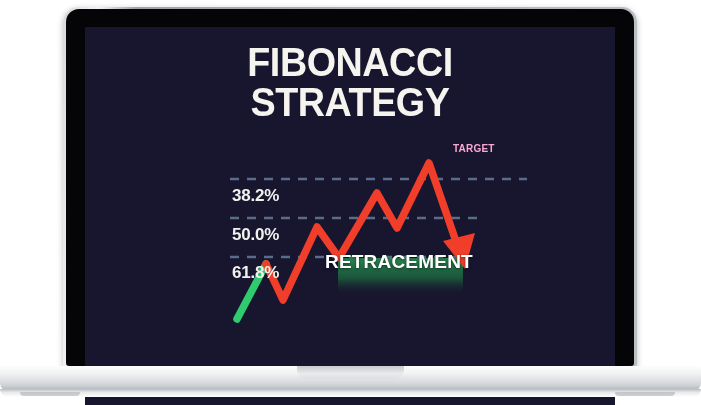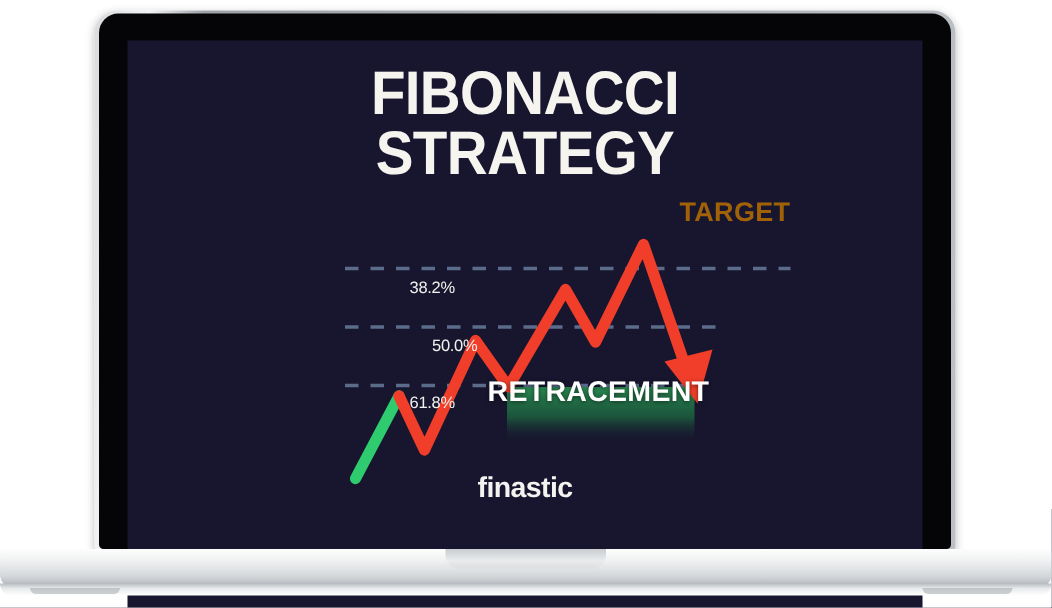--- a/index.html
+++ b/index.html
@@ -115,35 +115,34 @@
 
   #chart-area {
     position: absolute;
     left: 0; top: 0;
     width: 530px; height: 331px;
   }
 
   .axis-label {
     position: absolute;
     color: #f2f1ee;
-    font-size: 11px;
-    font-weight: 400;
+    font-size: 17px;
+    font-weight: 700;
     letter-spacing: -0.2px;
     white-space: nowrap;
-    margin-left: 41px;
   }
   #label-382 { left: 147px; top: 159px; }
-  #label-500 { left: 162px; top: 198px; }
+  #label-500 { left: 147px; top: 198px; }
   #label-618 { left: 147px; top: 236px; text-align: right; }
 
   #label-target {
     position: absolute;
-    left: 368px; top: 104px;
-    color: #a16207;
-    font-size: 18px;
+    left: 368px; top: 116px;
+    color: #f9a8d4;
+    font-size: 10px;
     font-weight: 700;
     letter-spacing: 0.2px;
     white-space: nowrap;
   }
   #label-retracement {
     position: absolute;
     left: 240px; top: 224px;
     color: #ffffff;
     font-size: 19px;
     font-weight: 700;
@@ -202,21 +201,20 @@
       </svg>
 
       <div class="axis-label" id="label-382">38.2%</div>
       <div class="axis-label" id="label-500">50.0%</div>
       <div class="axis-label" id="label-618">61.8%</div>
 
       <div id="label-target">TARGET</div>
       <div id="label-retracement">RETRACEMENT</div>
     </div>
 
-    <div id="brand-logo">finastic</div>
 
   </div>
 
   <div id="laptop-base"></div>
   <div id="laptop-base-notch"></div>
   <div id="laptop-base-edge"></div>
   <div id="laptop-foot-left"></div>
   <div id="laptop-foot-right"></div>
 
 </div>

